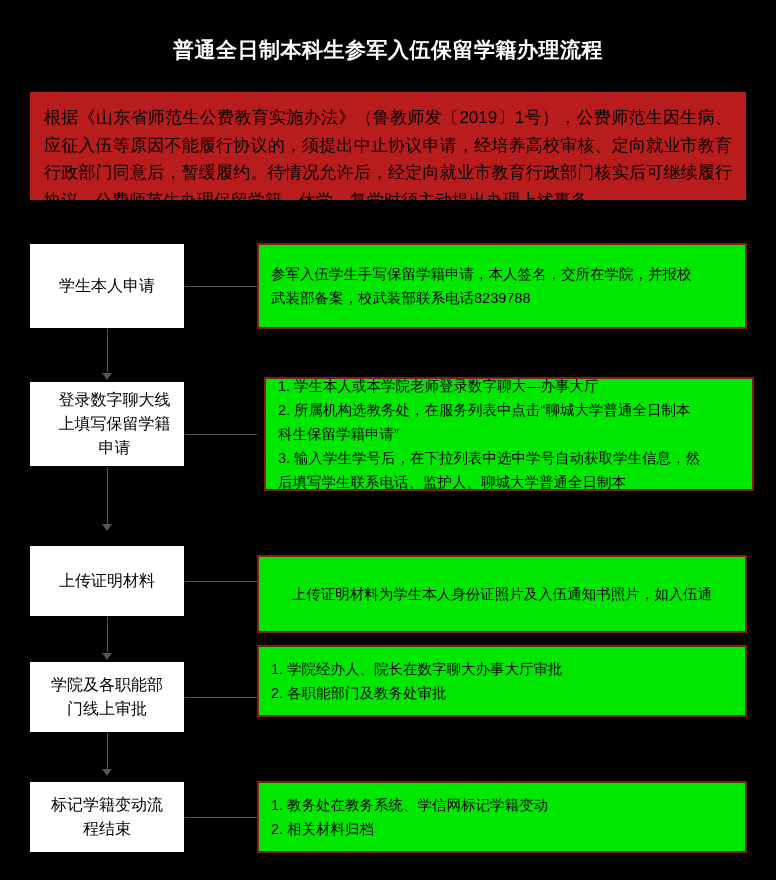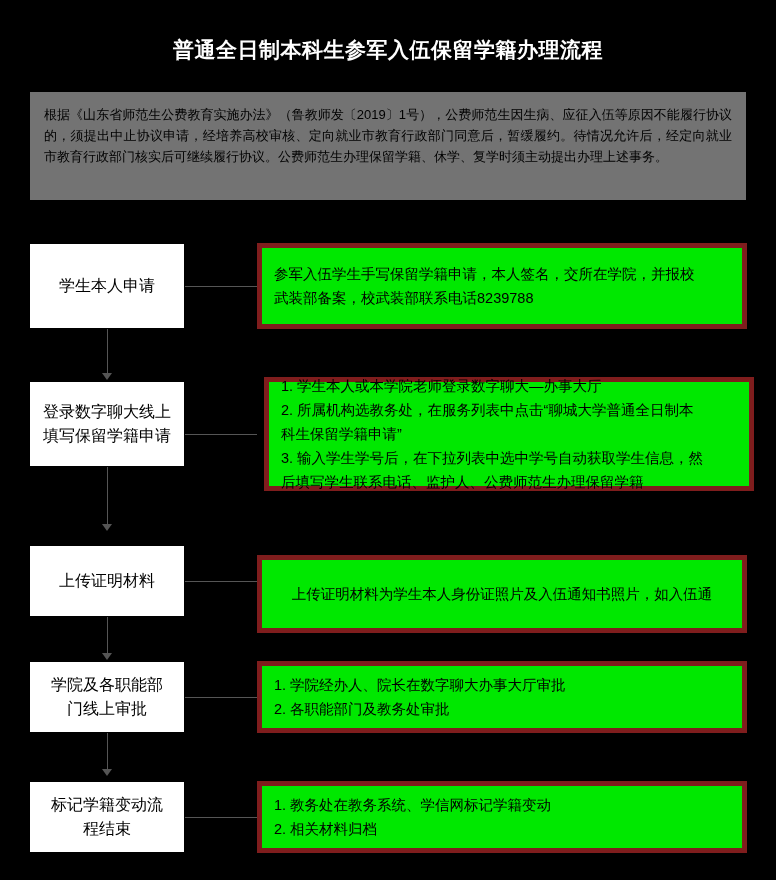--- a/index.html
+++ b/index.html
@@ -25,45 +25,45 @@
     font-size: 21px;
     font-weight: bold;
     letter-spacing: 0.5px;
   }
   .note-box {
     position: absolute;
     left: 29px;
     top: 91px;
     width: 718px;
     height: 110px;
-    background: #737373;
+    background: #b91c1c;
     border: 1px solid #000000;
     box-sizing: border-box;
     padding: 12px 14px;
-    font-size: 13px;
+    font-size: 17px;
     line-height: 1.62;
     text-align: justify;
   }
   .step-box {
     position: absolute;
     background: #ffffff;
     border: 1px solid #000000;
     box-sizing: border-box;
     display: flex;
     align-items: center;
     justify-content: center;
     text-align: center;
     font-size: 16px;
     line-height: 1.5;
     font-weight: normal;
   }
   .detail-box {
     position: absolute;
     background: #00e800;
-    border: 5px solid #7f1d1d;
+    border: 2px solid #7f1d1d;
     box-sizing: border-box;
     padding: 10px 12px;
     font-size: 14.5px;
     line-height: 1.66;
     display: flex;
     flex-direction: column;
     justify-content: center;
   }
   .detail-box .line {
     white-space: pre-wrap;
@@ -100,50 +100,50 @@
 <div class="connector-h" style="left:185px; top:286px; width:72px;"></div>
 <div class="detail-box" style="left:257px; top:243px; width:490px; height:86px;">
   <span class="line">参军入伍学生手写保留学籍申请，本人签名，交所在学院，并报校</span>
   <span class="line">武装部备案，校武装部联系电话8239788</span>
 </div>
 
 <div class="connector-v" style="left:107px; top:329px; height:47px;"></div>
 <div class="arrow-head" style="left:102px; top:373px;"></div>
 
 <div class="step-box" style="left:29px; top:381px; width:156px; height:86px;">
-  <span style="display:block; padding:0 10px;">登录数字聊大线上填写保留学籍申请</span>
+  <span style="display:block; padding:0 10px;margin-left:15px;">登录数字聊大线上填写保留学籍申请</span>
 </div>
 <div class="connector-h" style="left:185px; top:434px; width:72px;"></div>
 <div class="detail-box" style="left:264px; top:377px; width:490px; height:114px;">
   <span class="line">1. 学生本人或本学院老师登录数字聊大—办事大厅</span>
   <span class="line">2. 所属机构选教务处，在服务列表中点击“聊城大学普通全日制本</span>
   <span class="line">科生保留学籍申请”</span>
   <span class="line">3. 输入学生学号后，在下拉列表中选中学号自动获取学生信息，然</span>
-  <span class="line">后填写学生联系电话、监护人、公费师范生办理保留学籍</span>
+  <span class="line">后填写学生联系电话、监护人、聊城大学普通全日制本</span>
 </div>
 
 <div class="connector-v" style="left:107px; top:467px; height:60px;"></div>
 <div class="arrow-head" style="left:102px; top:524px;"></div>
 
 <div class="step-box" style="left:29px; top:545px; width:156px; height:72px;justify-content:center;">
   <span>上传证明材料</span>
 </div>
 <div class="connector-h" style="left:185px; top:581px; width:72px;"></div>
 <div class="detail-box" style="left:257px; top:555px; width:490px; height:78px; align-items:center;">
   <span class="line">上传证明材料为学生本人身份证照片及入伍通知书照片，如入伍通</span>
 </div>
 
 <div class="connector-v" style="left:107px; top:617px; height:39px;"></div>
 <div class="arrow-head" style="left:102px; top:653px;"></div>
 
 <div class="step-box" style="left:29px; top:661px; width:156px; height:72px;">
   <span style="display:block; padding:0 14px;">学院及各职能部门线上审批</span>
 </div>
 <div class="connector-h" style="left:185px; top:697px; width:72px;"></div>
-<div class="detail-box" style="left:257px; top:661px; width:490px; height:72px;">
+<div class="detail-box" style="left:257px; top:645px; width:490px; height:72px;">
   <span class="line">1. 学院经办人、院长在数字聊大办事大厅审批</span>
   <span class="line">2. 各职能部门及教务处审批</span>
 </div>
 
 <div class="connector-v" style="left:107px; top:733px; height:39px;"></div>
 <div class="arrow-head" style="left:102px; top:769px;"></div>
 
 <div class="step-box" style="left:29px; top:781px; width:156px; height:72px;">
   <span style="display:block; padding:0 14px;">标记学籍变动流程结束</span>
 </div>

